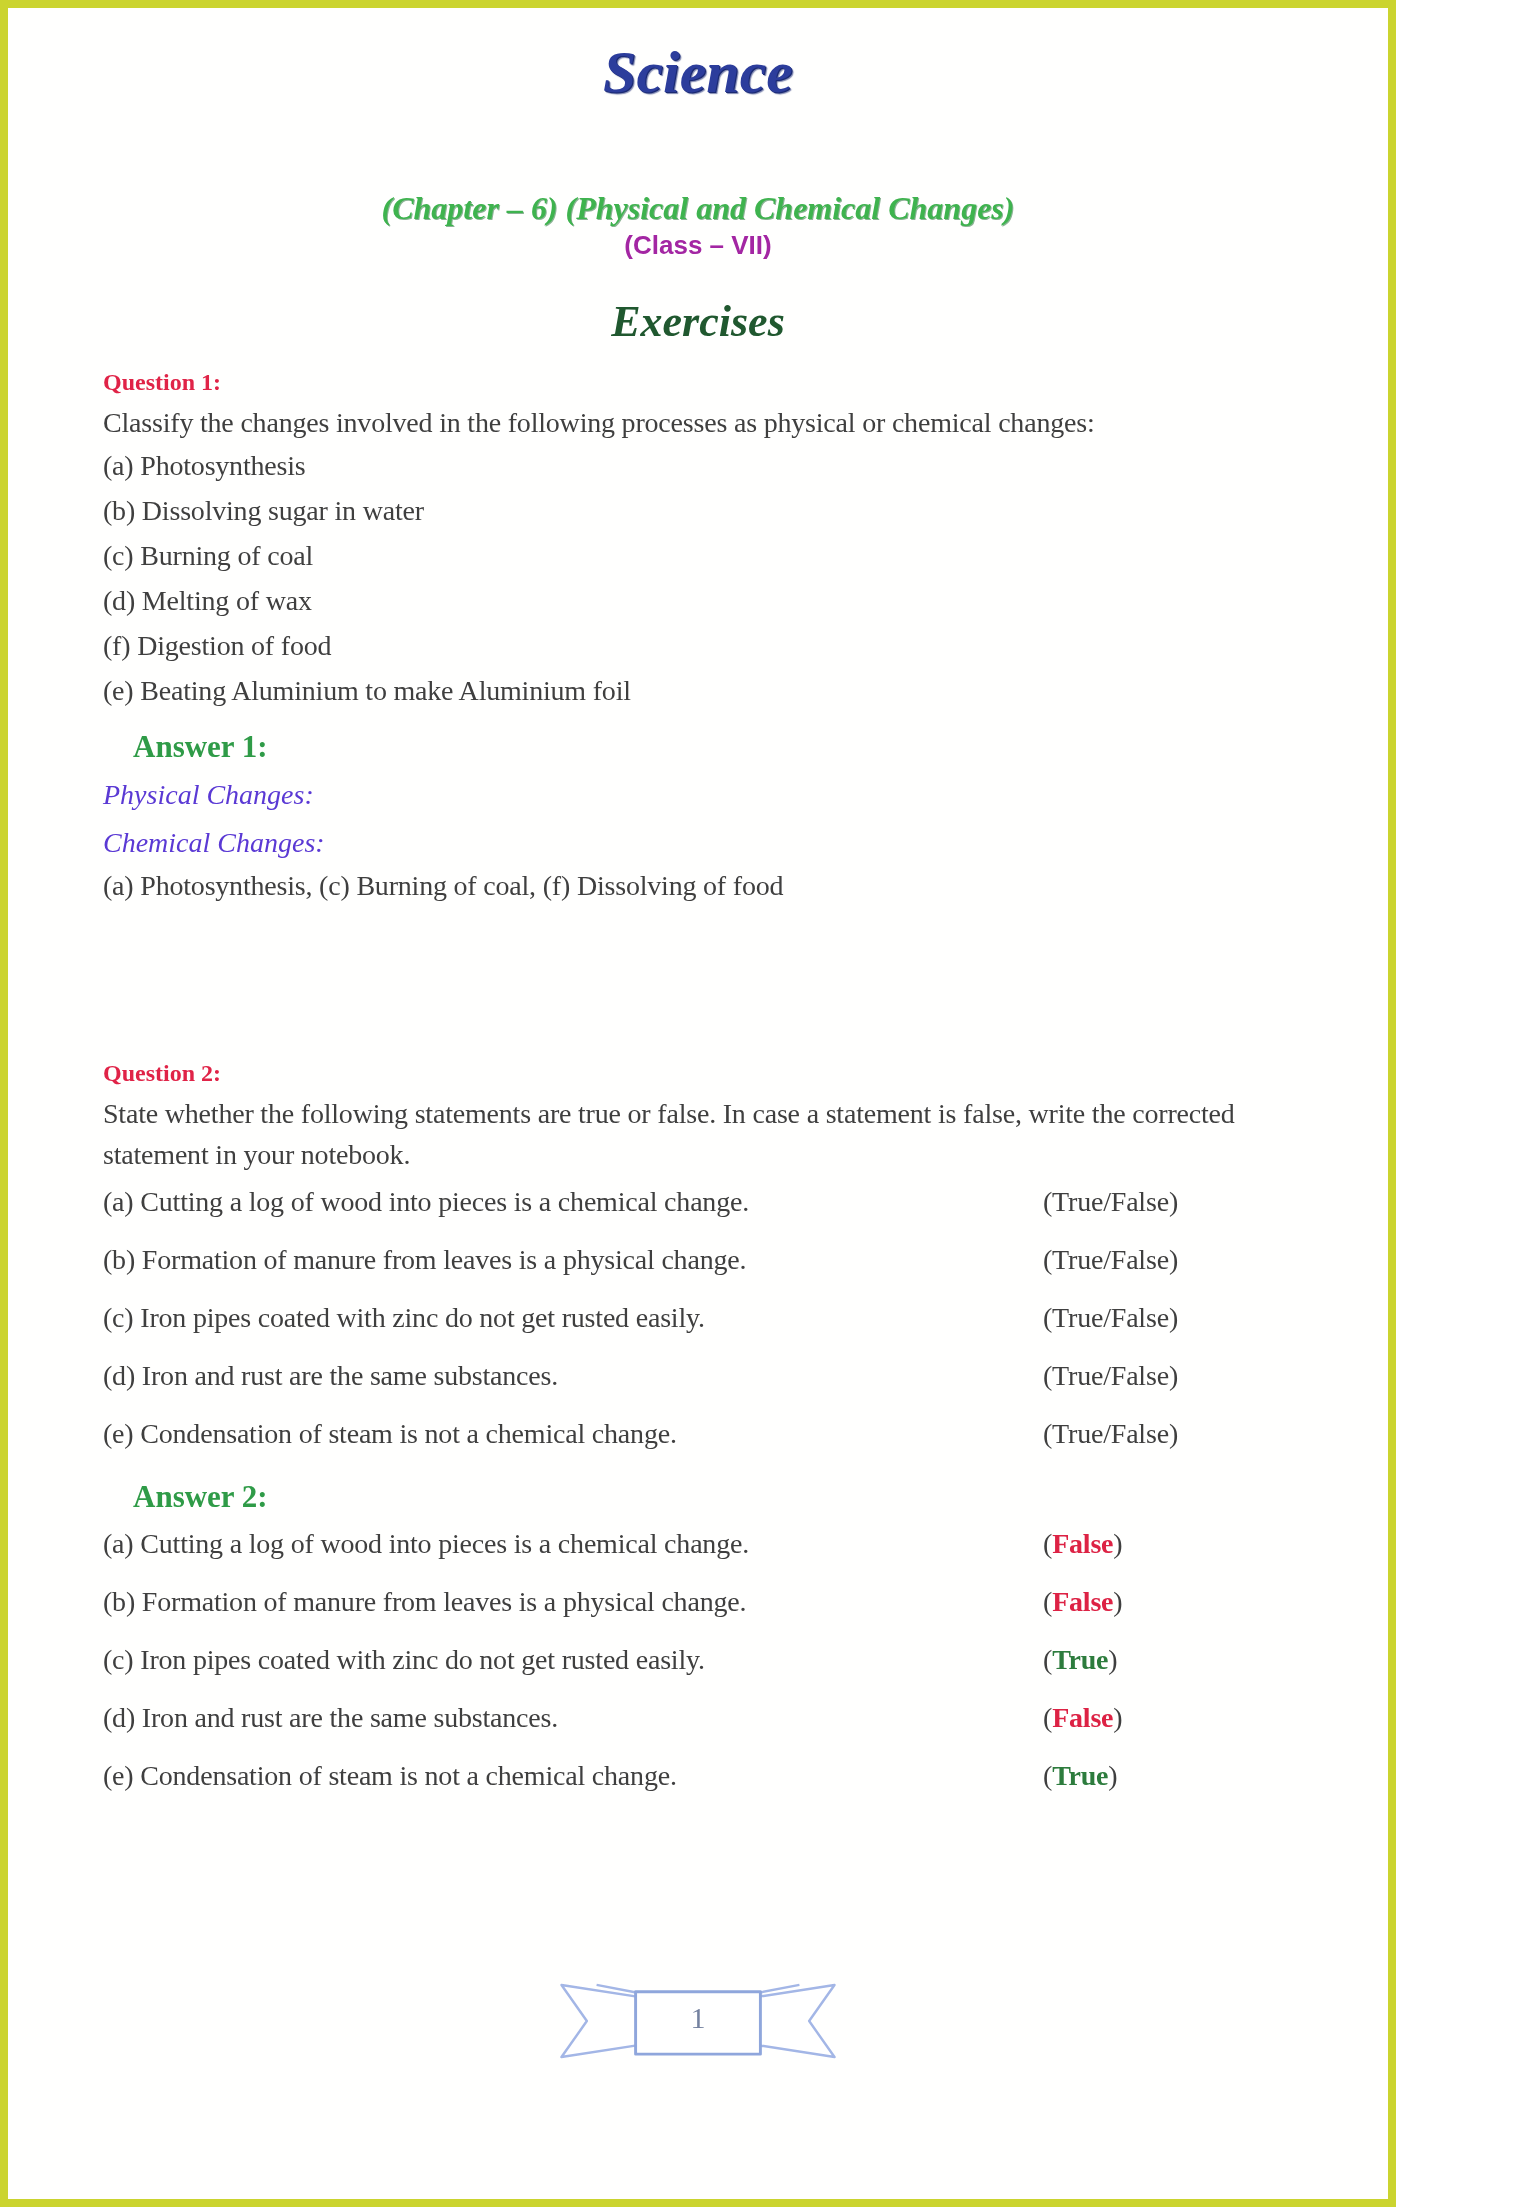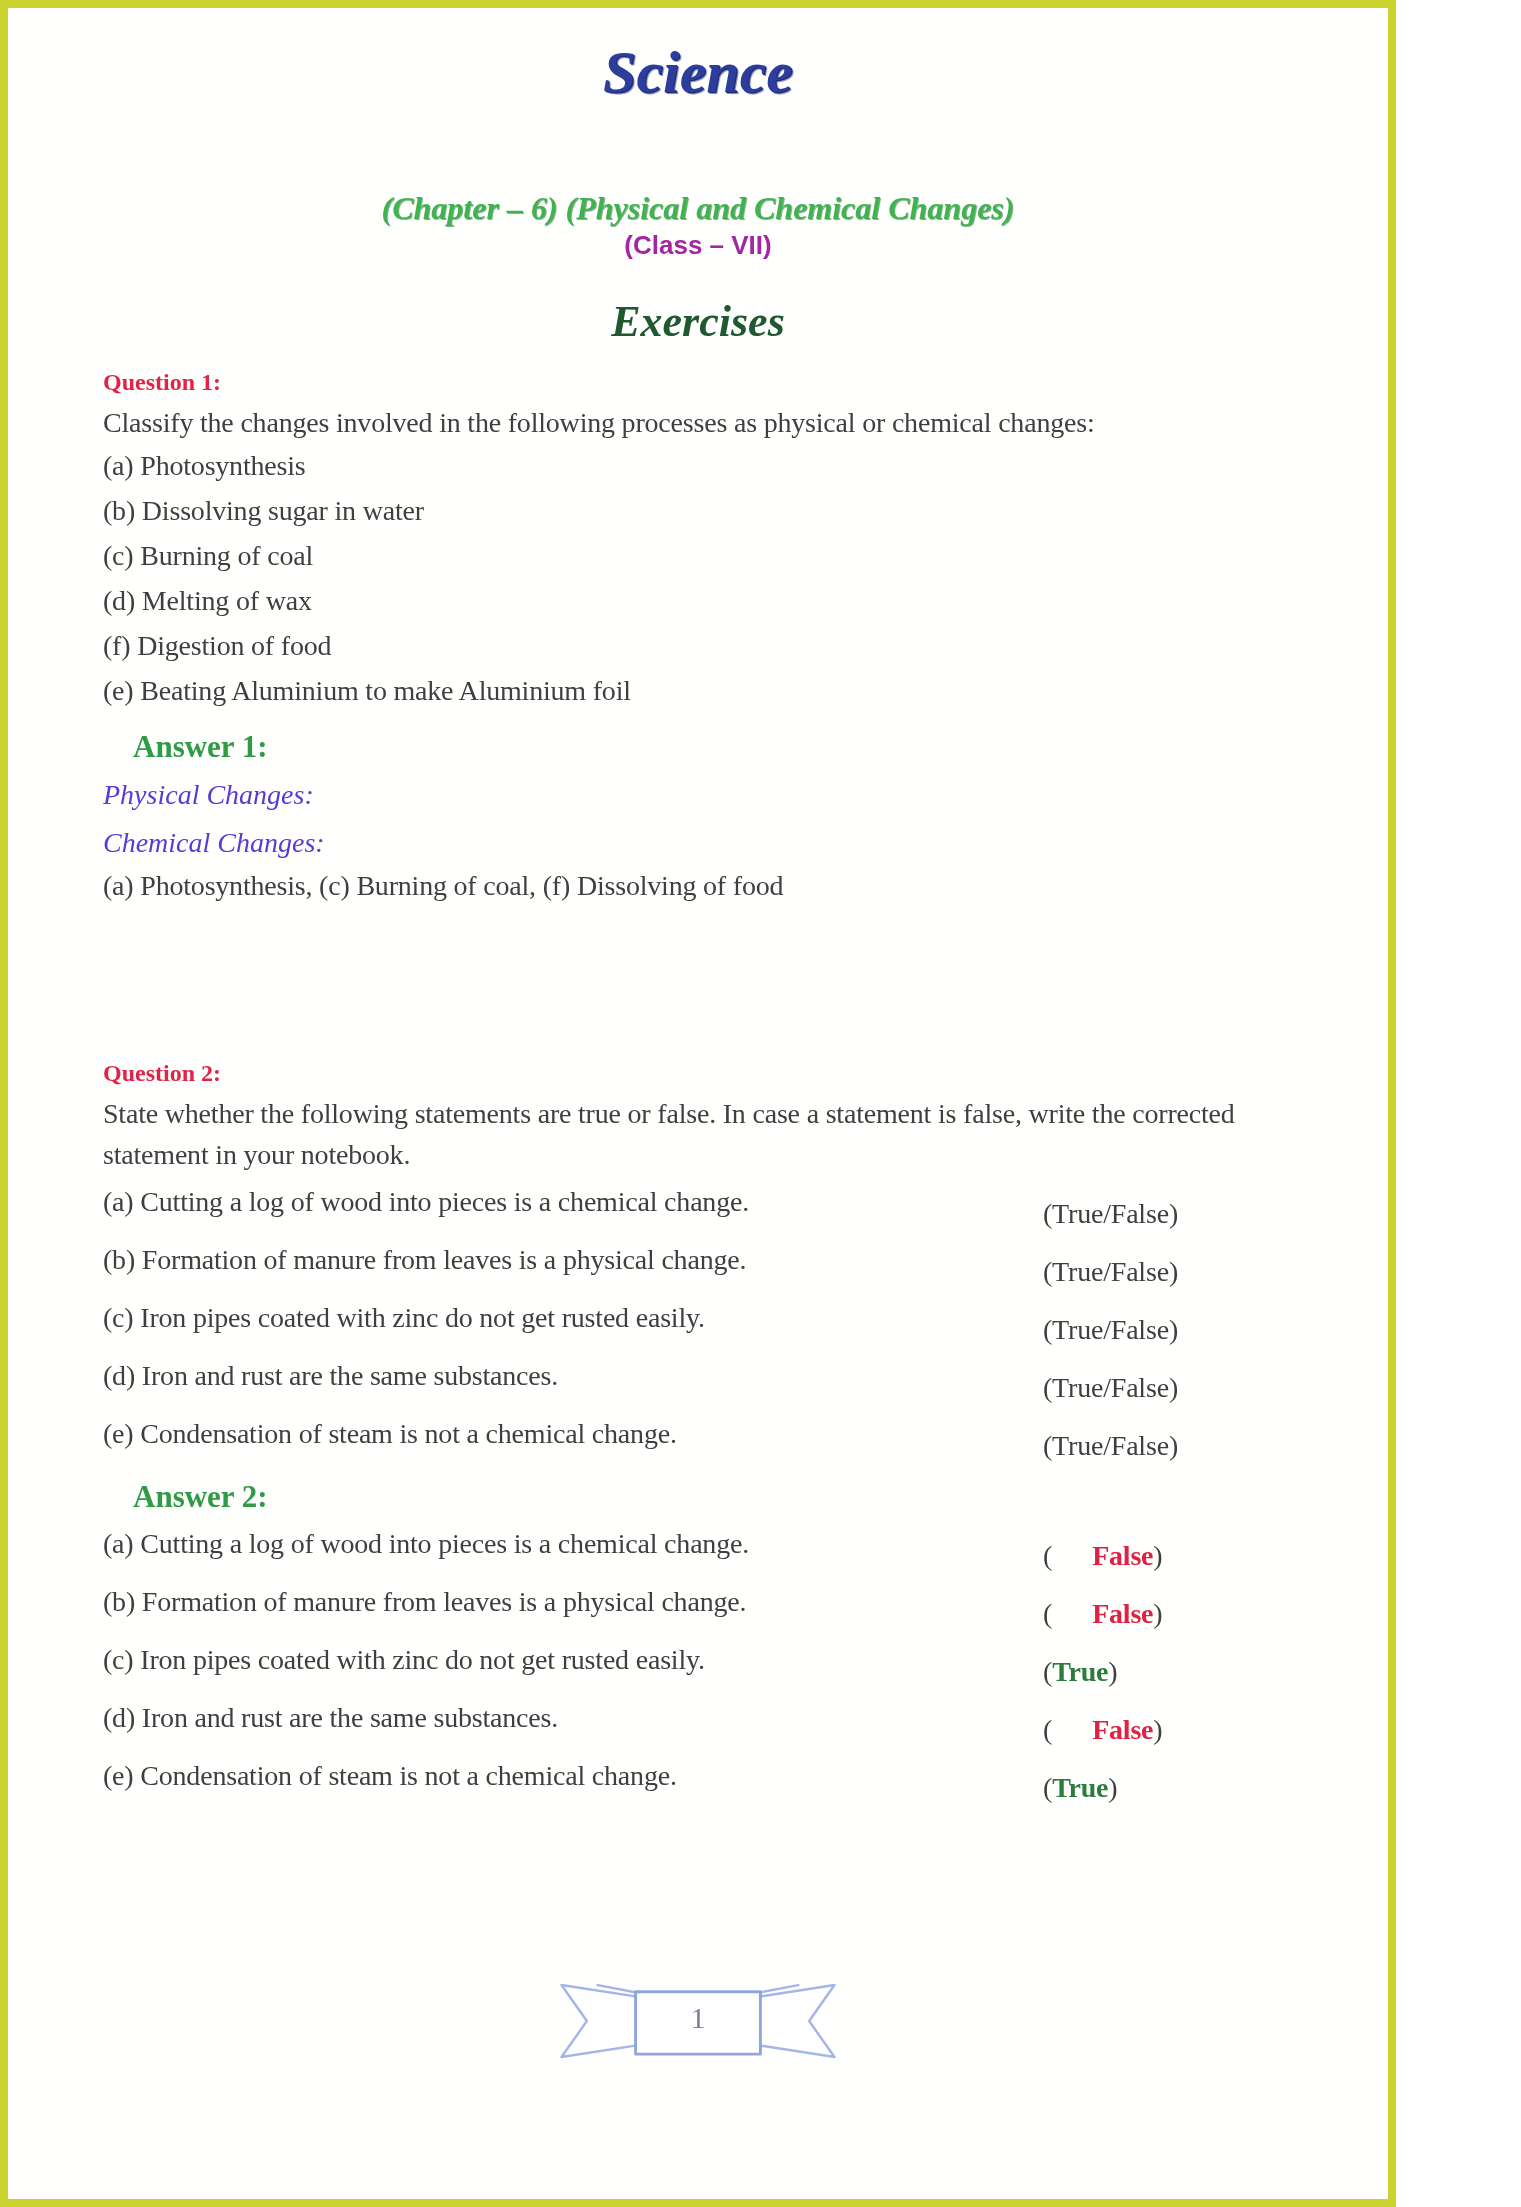--- a/index.html
+++ b/index.html
@@ -69,26 +69,26 @@
   }
   .last-par{text-align:left;}
   .tf-block{margin-top:6px;}
   .tf-row{
     position:relative;
     font-size:28px;line-height:42px;
     margin-bottom:16px;
     letter-spacing:-0.2px;
   }
   .tf-opt{
-    position:absolute;left:940px;top:12px;
+    position:absolute;left:940px;top:0;
     white-space:nowrap;
   }
   .ans-val{font-weight:bold;}
   .val-true{color:var(--c-true,#2d7c3d);}
-  .val-false{color:var(--c-false,#dd2244);margin-left:40px;}
+  .val-false{color:var(--c-false,#dd2244);}
   .ribbon{
     position:absolute;bottom:128px;left:50%;
     transform:translateX(-50%);
     width:312px;height:100px;
     color:var(--c-ribbon,#a3b6e6);
   }
   .ribbon svg{display:block;}
   .ribbon .page-num{
     position:absolute;left:50%;top:30px;
     transform:translateX(-50%);

